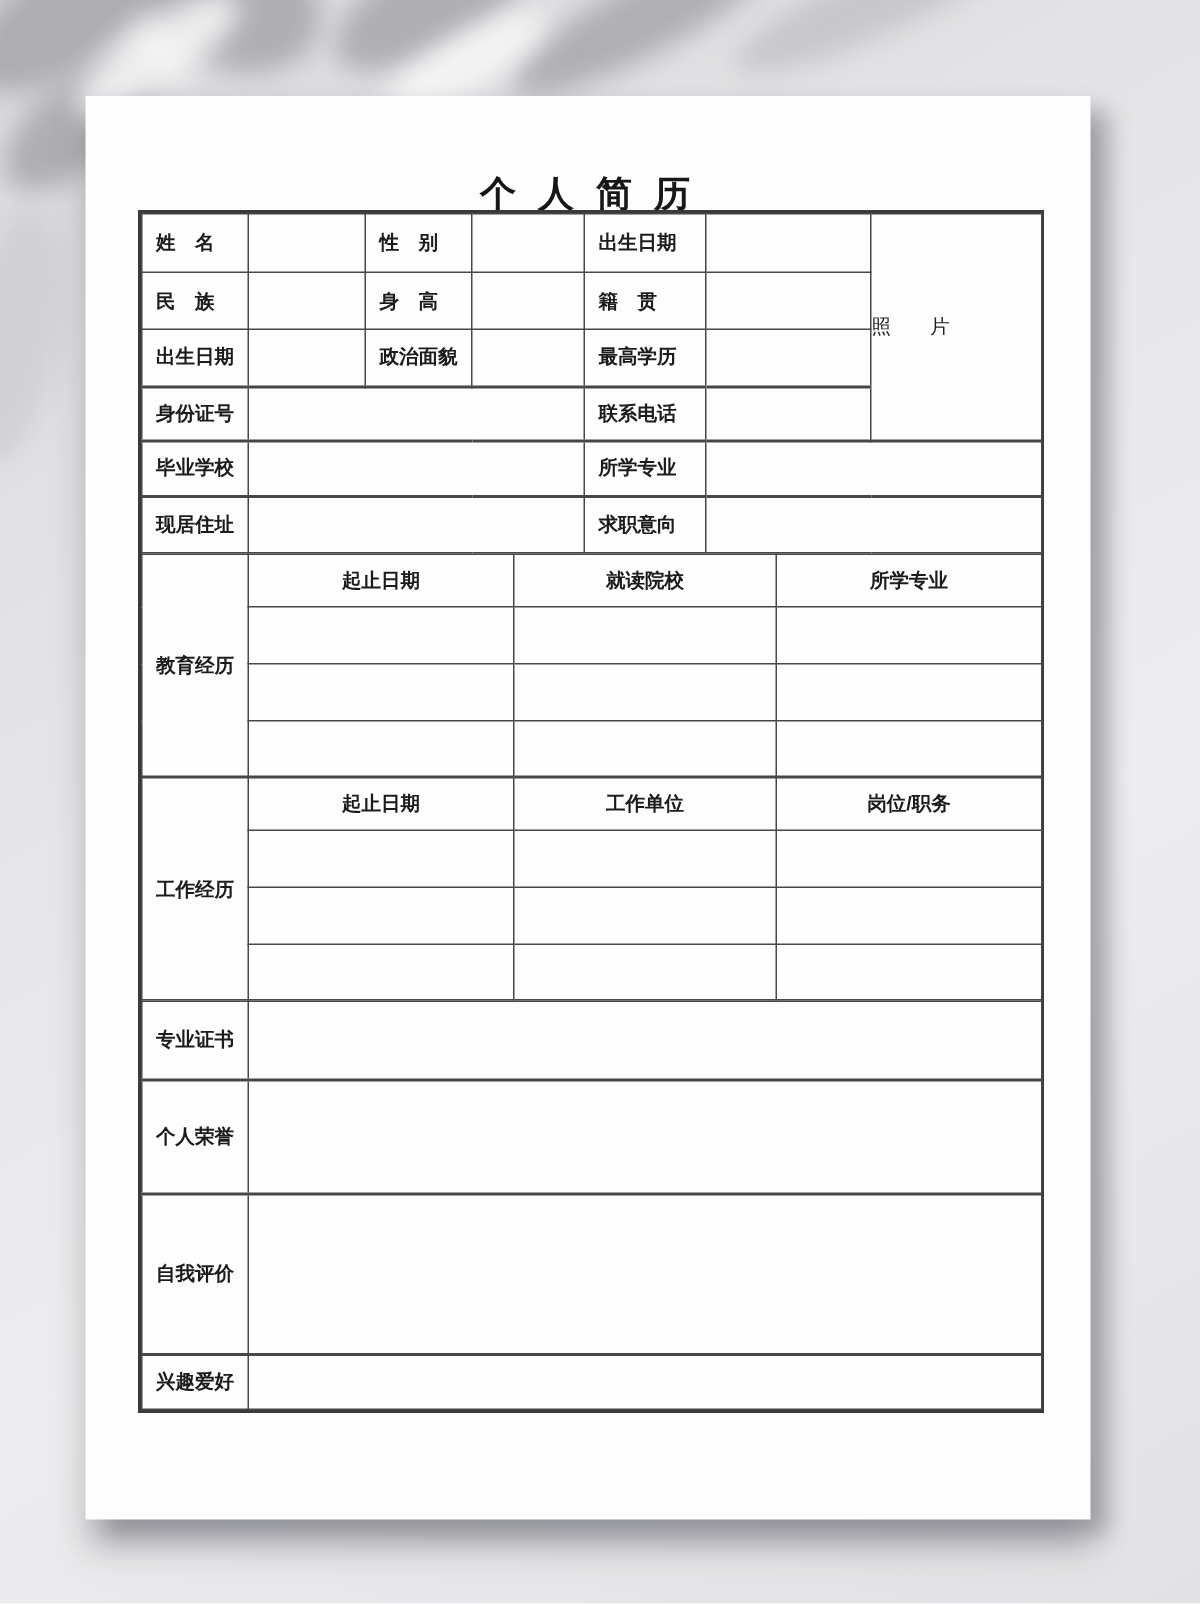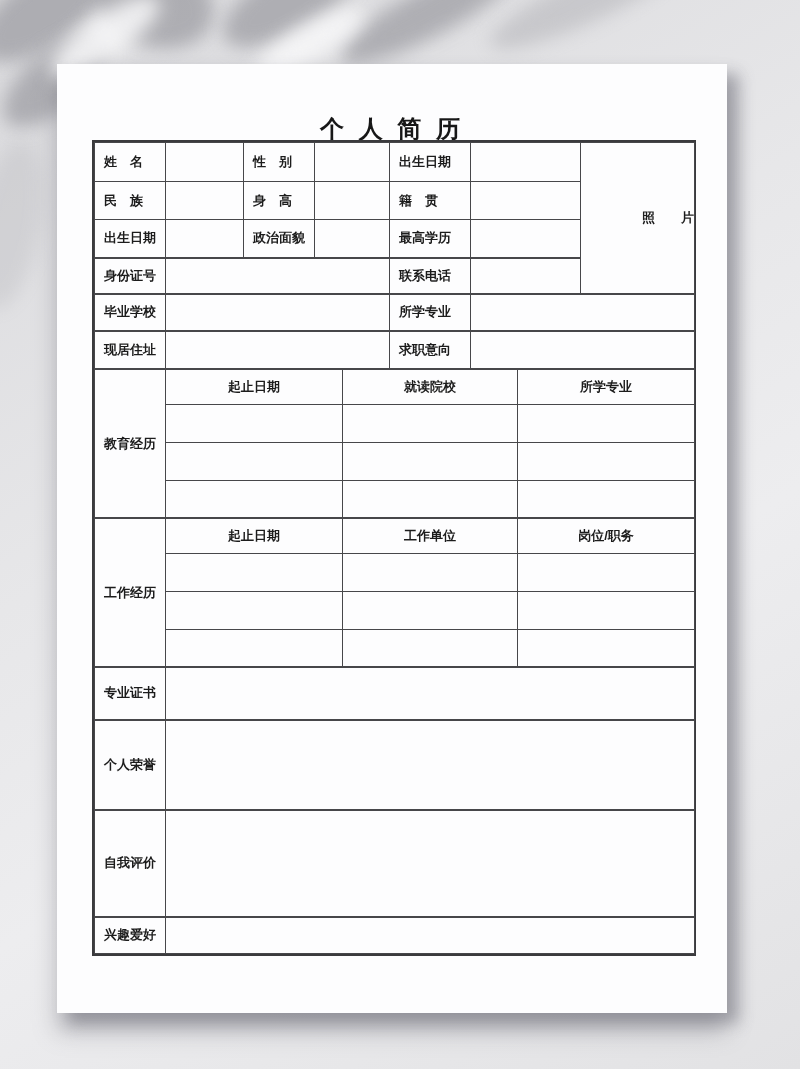--- a/index.html
+++ b/index.html
@@ -13,21 +13,21 @@
          background:#fdfdfe;
          box-shadow:12px 10px 14px rgba(105,105,115,0.45), 0 18px 22px rgba(105,105,115,0.40);}
   .doc-title{position:absolute;top:29px;left:0;right:0;text-align:center;
              font-size:24px;font-weight:700;letter-spacing:4px;color:#171717;white-space:pre;margin-top:20px;}
   .form{position:absolute;left:35px;top:76px;width:600px;border:2px solid #3a3a3d;}
   table{border-collapse:collapse;table-layout:fixed;width:600px;}
   td{border:1px solid #47474a;padding:0;vertical-align:middle;
      font-size:13px;color:#1c1c1c;overflow:hidden;}
   td.lab{text-align:left;padding-left:9px;font-weight:600;white-space:pre;}
   td.hdr{text-align:center;font-weight:600;}
-  td.photo{text-align:right;font-weight:700;white-space:pre;}
+  td.photo{text-align:left;font-weight:400;white-space:pre;}
   tr.thick td{border-top-width:2px;}
 </style>
 </head>
 <body>
 
 <div class="stage">
 
   <div class="blob dark" style="left:-30px;top:-25px;width:150px;height:70px;transform:rotate(-35deg);"></div>
   <div class="blob dark" style="left:95px;top:-42px;width:120px;height:88px;transform:rotate(20deg);"></div>
   <div class="blob dark" style="left:215px;top:-30px;width:150px;height:62px;transform:rotate(-30deg);"></div>
@@ -167,21 +167,21 @@
       <table>
         <colgroup>
             <col style="width:71px">
             <col style="width:529px">
           </colgroup>
         <tbody>
             <tr style="height:52px">
           <td class="lab">专业证书</td>
           <td></td>
         </tr>
-        <tr style="height:90px" class="thick">
+        <tr style="height:76px" class="thick">
           <td class="lab">个人荣誉</td>
           <td></td>
         </tr>
         <tr style="height:107px" class="thick">
           <td class="lab">自我评价</td>
           <td></td>
         </tr>
         <tr style="height:37px" class="thick">
           <td class="lab">兴趣爱好</td>
           <td></td>

